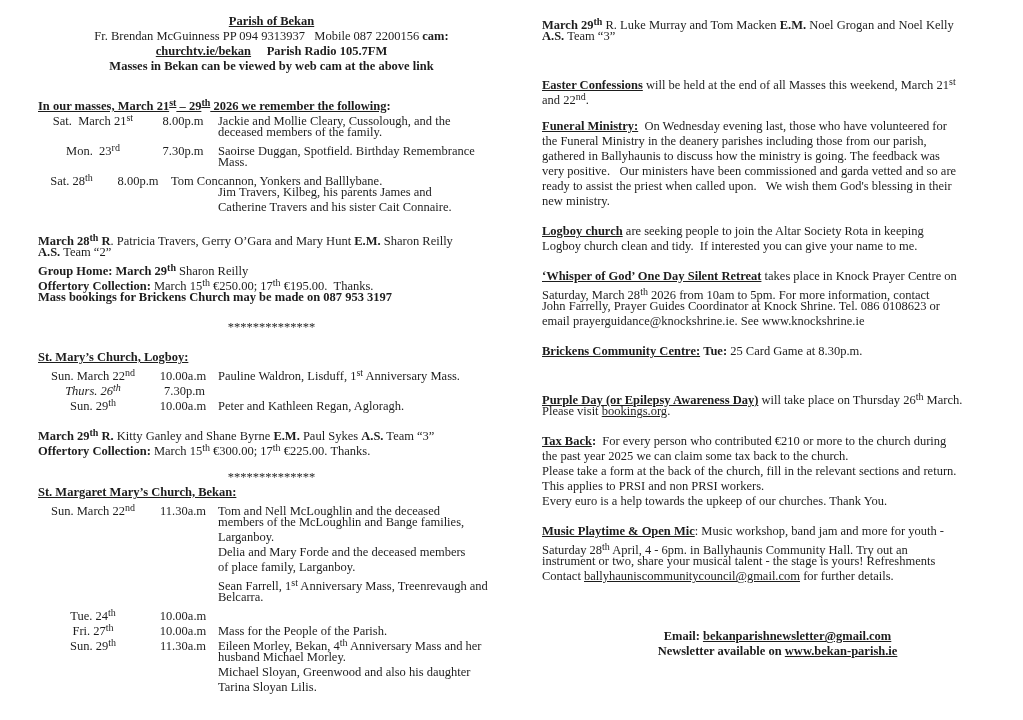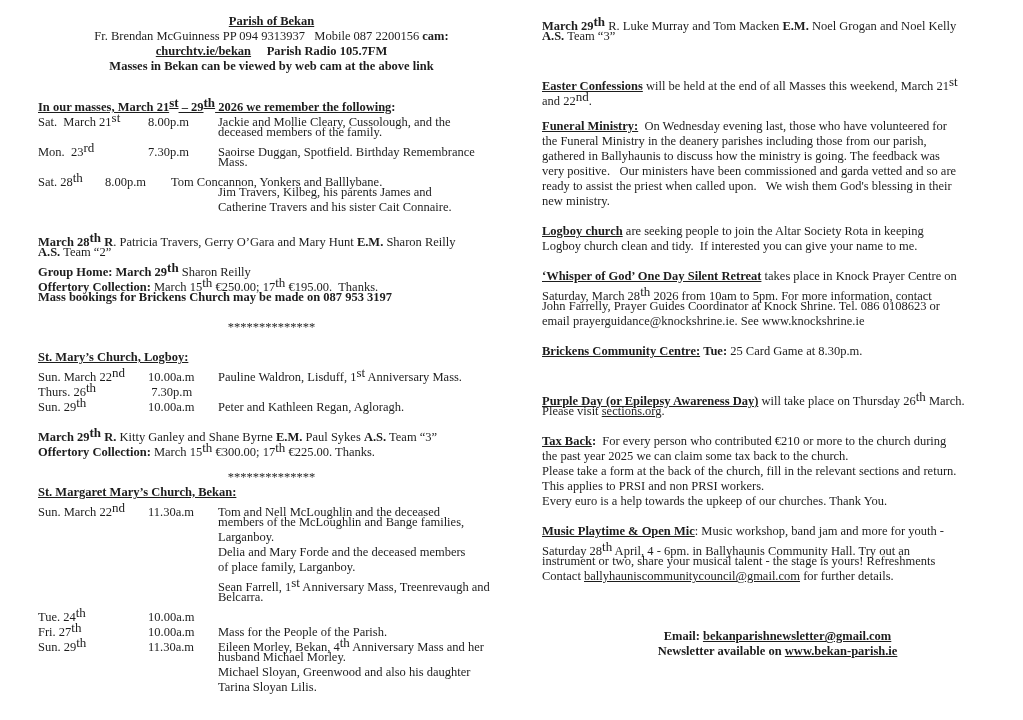--- a/index.html
+++ b/index.html
@@ -5,30 +5,30 @@
 <style>
   html,body{margin:0;padding:0;}
   body{
     width:1023px;height:720px;overflow:hidden;
     background:#ffffff;color:#1d1d1d;
     font-family:"Liberation Serif","DejaVu Serif",serif;
     font-size:12.5px;
   }
   .page{display:flex;width:1023px;height:720px;}
   .col{box-sizing:border-box;padding-top:14px;}
-  .col-left{width:511px;padding-left:38px;padding-right:6px;}
+  .col-left{width:511px;padding-left:38px;padding-right:6px;text-align:center;}
   .col-right{width:512px;padding-left:31px;padding-right:10px;}
   .line{display:flex;height:15px;line-height:15px;white-space:pre;align-items:baseline;}
   .line.center{justify-content:center;}
   .cell{display:block;white-space:pre;flex:0 0 auto;overflow:visible;}
   .cell.flex{flex:0 1 auto;}
   .seg{white-space:pre;}
   .b{font-weight:bold;}
   .u{text-decoration:underline;}
-  .p{font-size:13px;vertical-align:4px;letter-spacing:0;}
+  .p{font-size:10px;vertical-align:4px;letter-spacing:0;}
   .seg[data-interactable="true"]{cursor:pointer;}
 </style>
 </head>
 <body style="background: rgb(255, 255, 255); color: rgb(29, 29, 29);">
 
 <div class="page" data-interactable="false">
   <div class="col col-left" data-interactable="false">
       <div class="line center" data-interactable="false"><span class="cell flex" data-interactable="false"><span class="seg b u" data-interactable="false">Parish of Bekan</span></span></div>
       <div class="line center" data-interactable="false"><span class="cell flex" data-interactable="false"><span class="seg" data-interactable="false">Fr. Brendan McGuinness PP 094 9313937   Mobile 087 2200156 </span><span class="seg b" data-interactable="false">cam:</span></span></div>
       <div class="line center" data-interactable="false"><span class="cell flex" data-interactable="false"><span class="seg b u" data-interactable="true">churchtv.ie/bekan</span><span class="seg b" data-interactable="false">     Parish Radio 105.7FM</span></span></div>
@@ -46,21 +46,21 @@
       <div class="line" data-interactable="false"><span class="cell flex" data-interactable="false"><span class="seg b" data-interactable="false">March 28</span><span class="seg b p" data-interactable="false">th</span><span class="seg b" data-interactable="false"> R</span><span class="seg" data-interactable="false">. Patricia Travers, Gerry O’Gara and Mary Hunt </span><span class="seg b" data-interactable="false">E.M.</span><span class="seg" data-interactable="false"> Sharon Reilly</span></span></div>
       <div class="line" data-interactable="false"><span class="cell flex" data-interactable="false"><span class="seg b" data-interactable="false">A.S.</span><span class="seg" data-interactable="false"> Team “2”</span></span></div>
       <div class="line" data-interactable="false"><span class="cell flex" data-interactable="false"><span class="seg b" data-interactable="false">Group Home: March 29</span><span class="seg b p" data-interactable="false">th</span><span class="seg" data-interactable="false"> Sharon Reilly</span></span></div>
       <div class="line" data-interactable="false"><span class="cell flex" data-interactable="false"><span class="seg b" data-interactable="false">Offertory Collection:</span><span class="seg" data-interactable="false"> March 15</span><span class="seg p" data-interactable="false">th</span><span class="seg" data-interactable="false"> €250.00; 17</span><span class="seg p" data-interactable="false">th</span><span class="seg" data-interactable="false"> €195.00.  Thanks.</span></span></div>
       <div class="line" data-interactable="false"><span class="cell flex" data-interactable="false"><span class="seg b" data-interactable="false">Mass bookings for Brickens Church may be made on 087 953 3197</span></span></div>
       <div class="line" data-interactable="false">&nbsp;</div>
       <div class="line center" data-interactable="false"><span class="cell flex" data-interactable="false"><span class="seg" data-interactable="false">**************</span></span></div>
       <div class="line" data-interactable="false">&nbsp;</div>
       <div class="line" data-interactable="false"><span class="cell flex" data-interactable="false"><span class="seg b u" data-interactable="false">St. Mary’s Church, Logboy:</span></span></div>
       <div class="line" data-interactable="false"><span class="cell" data-interactable="false" style="width: 110px;"><span class="seg" data-interactable="false">Sun. March 22</span><span class="seg p" data-interactable="false">nd</span></span><span class="cell" data-interactable="false" style="width: 70px;"><span class="seg" data-interactable="false">10.00a.m</span></span><span class="cell flex" data-interactable="false"><span class="seg" data-interactable="false">Pauline Waldron, Lisduff, 1</span><span class="seg p" data-interactable="false">st</span><span class="seg" data-interactable="false"> Anniversary Mass.</span></span></div>
-      <div class="line" data-interactable="false"><span class="cell" data-interactable="false" style="width: 110px;"><span class="seg" data-interactable="false">Thurs. 26</span><span class="seg p" data-interactable="false">th</span></span><span class="cell" data-interactable="false" style="width: 70px;"><span class="seg" data-interactable="false"> 7.30p.m</span></span></div>
+      <div class="line" data-interactable="false"><span class="cell" data-interactable="false" style="width: 110px; font-style: italic;"><span class="seg" data-interactable="false">Thurs. 26</span><span class="seg p" data-interactable="false">th</span></span><span class="cell" data-interactable="false" style="width: 70px;"><span class="seg" data-interactable="false"> 7.30p.m</span></span></div>
       <div class="line" data-interactable="false"><span class="cell" data-interactable="false" style="width: 110px;"><span class="seg" data-interactable="false">Sun. 29</span><span class="seg p" data-interactable="false">th</span></span><span class="cell" data-interactable="false" style="width: 70px;"><span class="seg" data-interactable="false">10.00a.m</span></span><span class="cell flex" data-interactable="false"><span class="seg" data-interactable="false">Peter and Kathleen Regan, Agloragh.</span></span></div>
       <div class="line" data-interactable="false">&nbsp;</div>
       <div class="line" data-interactable="false"><span class="cell flex" data-interactable="false"><span class="seg b" data-interactable="false">March 29</span><span class="seg b p" data-interactable="false">th</span><span class="seg b" data-interactable="false"> R.</span><span class="seg" data-interactable="false"> Kitty Ganley and Shane Byrne </span><span class="seg b" data-interactable="false">E.M.</span><span class="seg" data-interactable="false"> Paul Sykes </span><span class="seg b" data-interactable="false">A.S.</span><span class="seg" data-interactable="false"> Team “3”</span></span></div>
       <div class="line" data-interactable="false"><span class="cell flex" data-interactable="false"><span class="seg b" data-interactable="false">Offertory Collection:</span><span class="seg" data-interactable="false"> March 15</span><span class="seg p" data-interactable="false">th</span><span class="seg" data-interactable="false"> €300.00; 17</span><span class="seg p" data-interactable="false">th</span><span class="seg" data-interactable="false"> €225.00. Thanks.</span></span></div>
       <div class="line" data-interactable="false">&nbsp;</div>
       <div class="line center" data-interactable="false"><span class="cell flex" data-interactable="false"><span class="seg" data-interactable="false">**************</span></span></div>
       <div class="line" data-interactable="false"><span class="cell flex" data-interactable="false"><span class="seg b u" data-interactable="false">St. Margaret Mary’s Church, Bekan:</span></span></div>
       <div class="line" data-interactable="false"><span class="cell" data-interactable="false" style="width: 110px;"><span class="seg" data-interactable="false">Sun. March 22</span><span class="seg p" data-interactable="false">nd</span></span><span class="cell" data-interactable="false" style="width: 70px;"><span class="seg" data-interactable="false">11.30a.m</span></span><span class="cell flex" data-interactable="false"><span class="seg" data-interactable="false">Tom and Nell McLoughlin and the deceased</span></span></div>
       <div class="line" data-interactable="false"><span class="cell" data-interactable="false" style="width: 180px;"><span class="seg" data-interactable="false"></span></span><span class="cell flex" data-interactable="false"><span class="seg" data-interactable="false">members of the McLoughlin and Bange families,</span></span></div>
       <div class="line" data-interactable="false"><span class="cell" data-interactable="false" style="width: 180px;"><span class="seg" data-interactable="false"></span></span><span class="cell flex" data-interactable="false"><span class="seg" data-interactable="false">Larganboy.</span></span></div>
@@ -95,21 +95,21 @@
       <div class="line" data-interactable="false">&nbsp;</div>
       <div class="line" data-interactable="false"><span class="cell flex" data-interactable="false"><span class="seg b u" data-interactable="false">‘Whisper of God’ One Day Silent Retreat</span><span class="seg" data-interactable="false"> takes place in Knock Prayer Centre on</span></span></div>
       <div class="line" data-interactable="false"><span class="cell flex" data-interactable="false"><span class="seg" data-interactable="false">Saturday, March 28</span><span class="seg p" data-interactable="false">th</span><span class="seg" data-interactable="false"> 2026 from 10am to 5pm. For more information, contact</span></span></div>
       <div class="line" data-interactable="false"><span class="cell flex" data-interactable="false"><span class="seg" data-interactable="false">John Farrelly, Prayer Guides Coordinator at Knock Shrine. Tel. 086 0108623 or</span></span></div>
       <div class="line" data-interactable="false"><span class="cell flex" data-interactable="false"><span class="seg" data-interactable="false">email prayerguidance@knockshrine.ie. See www.knockshrine.ie</span></span></div>
       <div class="line" data-interactable="false">&nbsp;</div>
       <div class="line" data-interactable="false"><span class="cell flex" data-interactable="false"><span class="seg b u" data-interactable="false">Brickens Community Centre:</span><span class="seg" data-interactable="false"> </span><span class="seg b" data-interactable="false">Tue:</span><span class="seg" data-interactable="false"> 25 Card Game at 8.30p.m.</span></span></div>
       <div class="line" data-interactable="false">&nbsp;</div>
       <div class="line" data-interactable="false">&nbsp;</div>
       <div class="line" data-interactable="false"><span class="cell flex" data-interactable="false"><span class="seg b u" data-interactable="false">Purple Day (or Epilepsy Awareness Day)</span><span class="seg" data-interactable="false"> will take place on Thursday 26</span><span class="seg p" data-interactable="false">th</span><span class="seg" data-interactable="false"> March.</span></span></div>
-      <div class="line" data-interactable="false"><span class="cell flex" data-interactable="false"><span class="seg" data-interactable="false">Please visit </span><span class="seg u" data-interactable="true">sections.org</span><span class="seg" data-interactable="false">.</span></span></div>
+      <div class="line" data-interactable="false"><span class="cell flex" data-interactable="false"><span class="seg" data-interactable="false">Please visit </span><span class="seg u" data-interactable="true">bookings.org</span><span class="seg" data-interactable="false">.</span></span></div>
       <div class="line" data-interactable="false">&nbsp;</div>
       <div class="line" data-interactable="false"><span class="cell flex" data-interactable="false"><span class="seg b u" data-interactable="false">Tax Back</span><span class="seg b" data-interactable="false">:</span><span class="seg" data-interactable="false">  For every person who contributed €210 or more to the church during</span></span></div>
       <div class="line" data-interactable="false"><span class="cell flex" data-interactable="false"><span class="seg" data-interactable="false">the past year 2025 we can claim some tax back to the church.</span></span></div>
       <div class="line" data-interactable="false"><span class="cell flex" data-interactable="false"><span class="seg" data-interactable="false">Please take a form at the back of the church, fill in the relevant sections and return.</span></span></div>
       <div class="line" data-interactable="false"><span class="cell flex" data-interactable="false"><span class="seg" data-interactable="false">This applies to PRSI and non PRSI workers.</span></span></div>
       <div class="line" data-interactable="false"><span class="cell flex" data-interactable="false"><span class="seg" data-interactable="false">Every euro is a help towards the upkeep of our churches. Thank You.</span></span></div>
       <div class="line" data-interactable="false">&nbsp;</div>
       <div class="line" data-interactable="false"><span class="cell flex" data-interactable="false"><span class="seg b u" data-interactable="false">Music Playtime &amp; Open Mic</span><span class="seg" data-interactable="false">: Music workshop, band jam and more for youth -</span></span></div>
       <div class="line" data-interactable="false"><span class="cell flex" data-interactable="false"><span class="seg" data-interactable="false">Saturday 28</span><span class="seg p" data-interactable="false">th</span><span class="seg" data-interactable="false"> April, 4 - 6pm. in Ballyhaunis Community Hall. Try out an</span></span></div>
       <div class="line" data-interactable="false"><span class="cell flex" data-interactable="false"><span class="seg" data-interactable="false">instrument or two, share your musical talent - the stage is yours! Refreshments</span></span></div>

